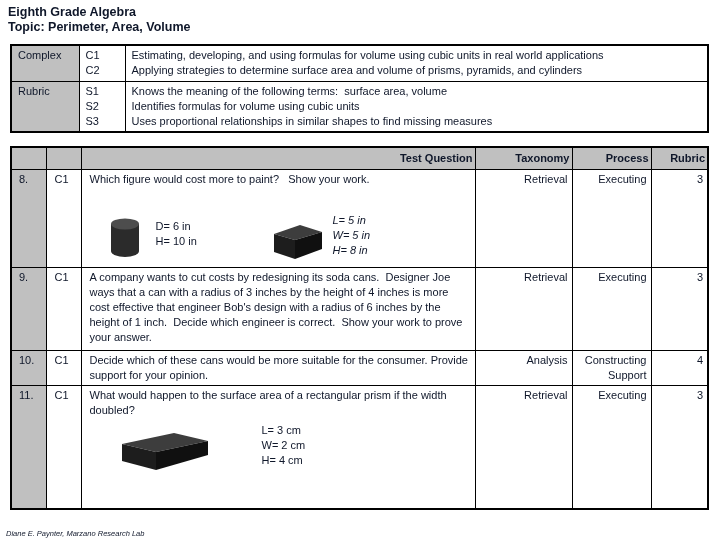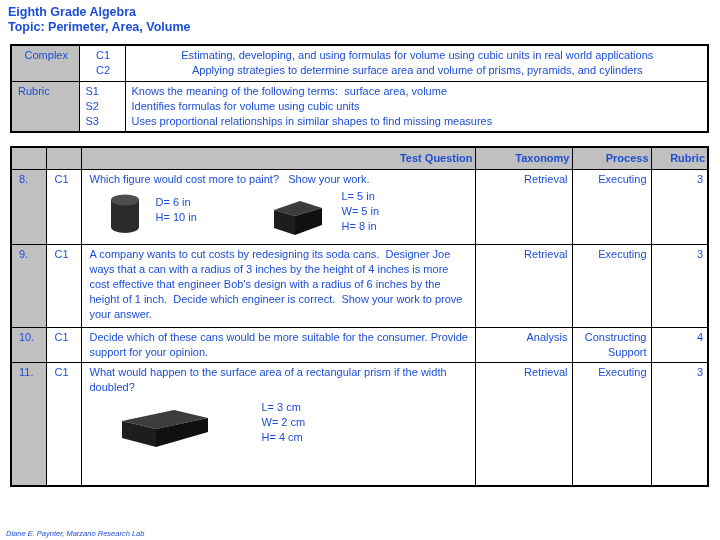--- a/index.html
+++ b/index.html
@@ -1,18 +1,18 @@
 <!DOCTYPE html>
 <html><head>
 <meta charset="utf-8">
 <style>
   html,body{margin:0;padding:0;background:#fff;}
   .page{
     position:relative;width:720px;height:540px;background:#ffffff;
-    font-family:"Liberation Sans","DejaVu Sans",sans-serif;color:#1d4ed8;
+    font-family:"Liberation Sans","DejaVu Sans",sans-serif;color:#0f172a;
     overflow:hidden;
   }
   .title-block{position:absolute;left:8px;top:5px;}
   .title-line{font-size:12.5px;font-weight:bold;line-height:15px;}
   table{border-collapse:collapse;table-layout:fixed;}
   .obj-table{position:absolute;left:10px;top:44px;width:697px;border:2px solid #000;}
   .obj-table td{border:1px solid #000;vertical-align:top;font-size:11px;line-height:15px;padding:2px 4px 2px 6px;}
   .q-table{position:absolute;left:10px;top:146px;width:697px;border:2px solid #000;}
   .q-table td,.q-table th{border:1px solid #000;vertical-align:top;font-size:11px;line-height:15px;padding:2px 4px;}
   .gray{background:#c0c0c0;}
@@ -37,21 +37,21 @@
     <div class="title-line">Topic: Perimeter, Area, Volume</div>
   </div>
 
   <table class="obj-table">
     <colgroup>
         <col style="width:68px">
         <col style="width:46px">
         <col style="width:583px">
       </colgroup>
     <tbody>
-        <tr style="height:36px;text-align:center;">
+        <tr style="height:36px;">
       <td class="gray">Complex</td>
       <td>
         <div>C1</div>
         <div>C2</div>
       </td>
       <td>
         <div class="qtext">Estimating, developing, and using formulas for volume using cubic units in real world applications</div>
         <div class="qtext">Applying strategies to determine surface area and volume of prisms, pyramids, and cylinders</div>
       </td>
     </tr>
@@ -88,39 +88,39 @@
       <th class="gray">Taxonomy</th>
       <th class="gray">Process</th>
       <th class="gray">Rubric</th>
     </tr>
 
     <tr style="height:75px;">
       <td class="gray cell-num">8.</td>
       <td class="cell-code">C1</td>
       <td class="cell-q">
         <div class="qtext">Which figure would cost more to paint?   Show your work.</div>
-        <div class="fig-row" style="height:54px;">
+        <div class="fig-row" style="height:54px;margin-top:24px;">
           <span class="fig-abs" style="left:18px;top:6px;">
             <svg width="34" height="42" viewBox="0 0 34 42">
               <path d="M3 7 L3 34 A14 6 0 0 0 31 34 L31 7 Z" fill="#2b2b2b"></path>
               <ellipse cx="17" cy="7" rx="14" ry="5.5" fill="#4d4d4d"></ellipse>
             </svg>
           </span>
           <span class="fig-abs fig-labels" style="left:66px;top:8px;">
             <div>D= 6 in</div>
             <div>H= 10 in</div>
           </span>
           <span class="fig-abs" style="left:180px;top:10px;">
             <svg width="54" height="40" viewBox="0 0 54 40">
               <polygon points="4,13 30,4 52,11 25,19" fill="#3d3d3d"></polygon>
               <polygon points="4,13 25,19 25,38 4,31" fill="#1d1d1d"></polygon>
               <polygon points="25,19 52,11 52,28 25,38" fill="#101010"></polygon>
             </svg>
           </span>
-          <span class="fig-abs fig-labels" style="left:252px;top:2px;">
+          <span class="fig-abs fig-labels" style="left:243px;top:2px;font-style:italic;">
             <div>L= 5 in</div>
             <div>W= 5 in</div>
             <div>H= 8 in</div>
           </span>
         </div>
       </td>
       <td class="cell-center">Retrieval</td>
       <td class="cell-center">Executing</td>
       <td class="cell-center">3</td>
     </tr>

